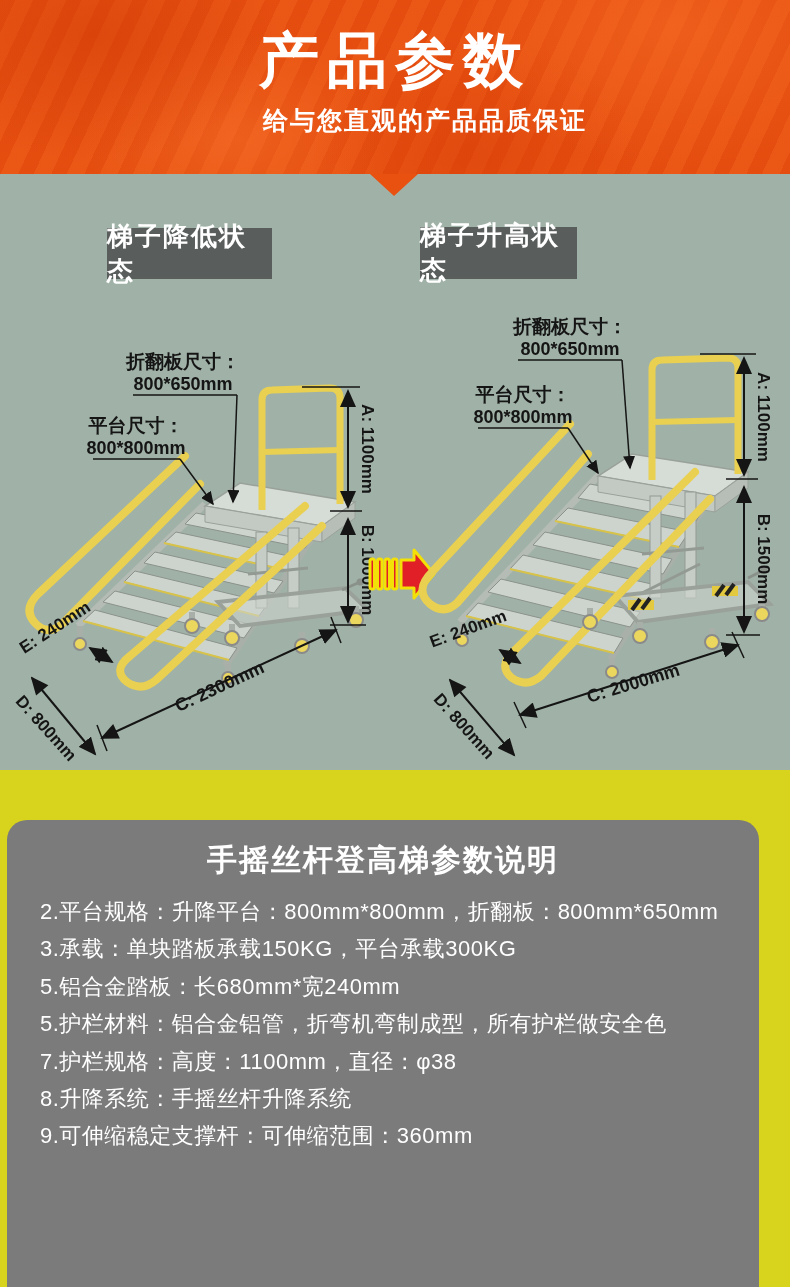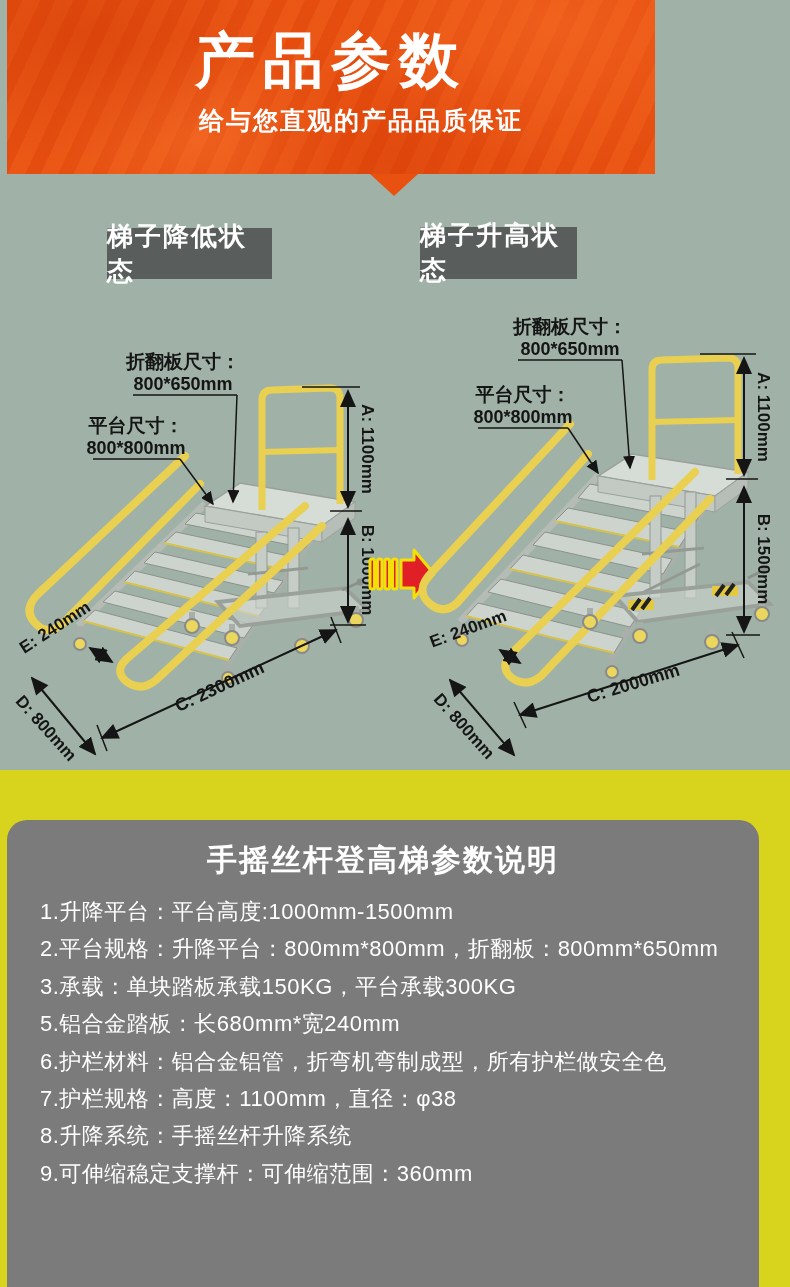--- a/index.html
+++ b/index.html
@@ -3,29 +3,28 @@
 <meta charset="utf-8">
 <style>
   html,body{margin:0;padding:0;background:#ffffff;}
   #page{
     position:relative;width:790px;height:1287px;overflow:hidden;
     font-family:"Liberation Sans","DejaVu Sans",sans-serif;
     background:#a0b2a7;
   }
   
   #header{
-    position:absolute;left:0;top:0;width:648px;height:174px;
+    position:absolute;left:0;top:0;width:790px;height:174px;
     background:
       radial-gradient(ellipse 260px 180px at 12% 20%, rgba(210,60,8,.55), rgba(210,60,8,0) 70%),
       radial-gradient(ellipse 300px 200px at 85% 15%, rgba(248,110,40,.5), rgba(248,110,40,0) 70%),
       radial-gradient(ellipse 240px 170px at 60% 90%, rgba(214,58,6,.45), rgba(214,58,6,0) 70%),
       radial-gradient(ellipse 220px 150px at 30% 80%, rgba(250,120,50,.4), rgba(250,120,50,0) 70%),
       repeating-linear-gradient(115deg, rgba(200,50,5,.12) 0 14px, rgba(255,130,60,.12) 14px 30px),
       #e85110;
-    margin-left: 7px;
   }
   #header .title{
     position:absolute;left:0;top:28px;width:100%;text-align:center;
     color:#ffffff;font-size:60px;font-weight:bold;letter-spacing:8px;line-height:1.1;
   }
   #header .subtitle{
     position:absolute;left:0;top:104px;width:100%;text-align:center;
     color:#ffffff;font-size:25px;font-weight:bold;letter-spacing:2px;padding-left:30px;
   }
   #header-triangle{
@@ -303,25 +302,24 @@
 
       <line x1="450" y1="506" x2="514" y2="581" stroke="#151515" stroke-width="2" marker-start="url(#mS)" marker-end="url(#mE)"></line>
       <text x="460" y="556" font-size="17" transform="rotate(48 460 556)">D: 800mm</text>
     </g>
   </svg>
 
   <div id="spec-section">
     <div id="spec-panel">
       <div id="spec-title">手摇丝杆登高梯参数说明</div>
       <div id="spec-list">
-        <div class="spec-item">1.升降平台：平台高度:1000mm-1500mm</div>
         <div class="spec-item">2.平台规格：升降平台：800mm*800mm，折翻板：800mm*650mm</div>
         <div class="spec-item">3.承载：单块踏板承载150KG，平台承载300KG</div>
         <div class="spec-item">5.铝合金踏板：长680mm*宽240mm</div>
-        <div class="spec-item">6.护栏材料：铝合金铝管，折弯机弯制成型，所有护栏做安全色</div>
+        <div class="spec-item">5.护栏材料：铝合金铝管，折弯机弯制成型，所有护栏做安全色</div>
         <div class="spec-item">7.护栏规格：高度：1100mm，直径：φ38</div>
         <div class="spec-item">8.升降系统：手摇丝杆升降系统</div>
         <div class="spec-item">9.可伸缩稳定支撑杆：可伸缩范围：360mm</div>
       </div>
     </div>
   </div>
 
 </div>
 
 </body></html>

